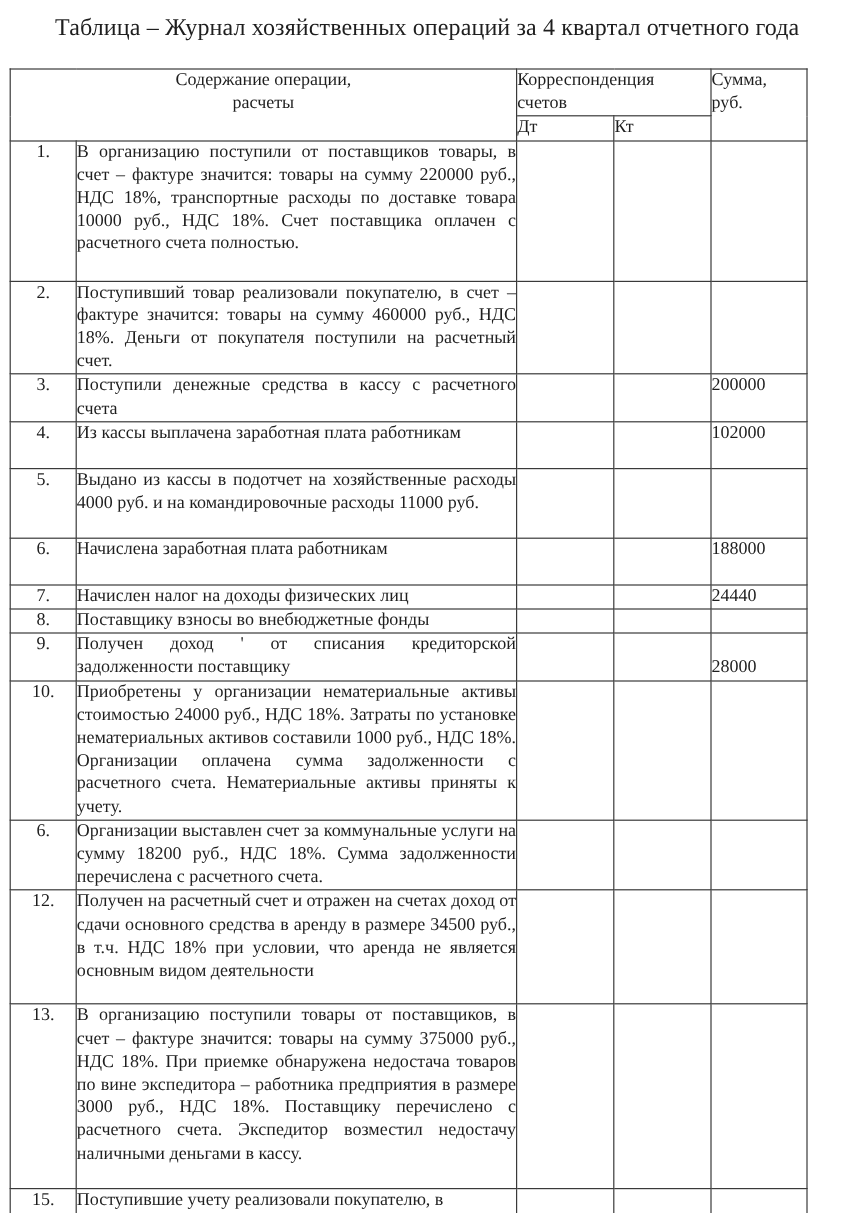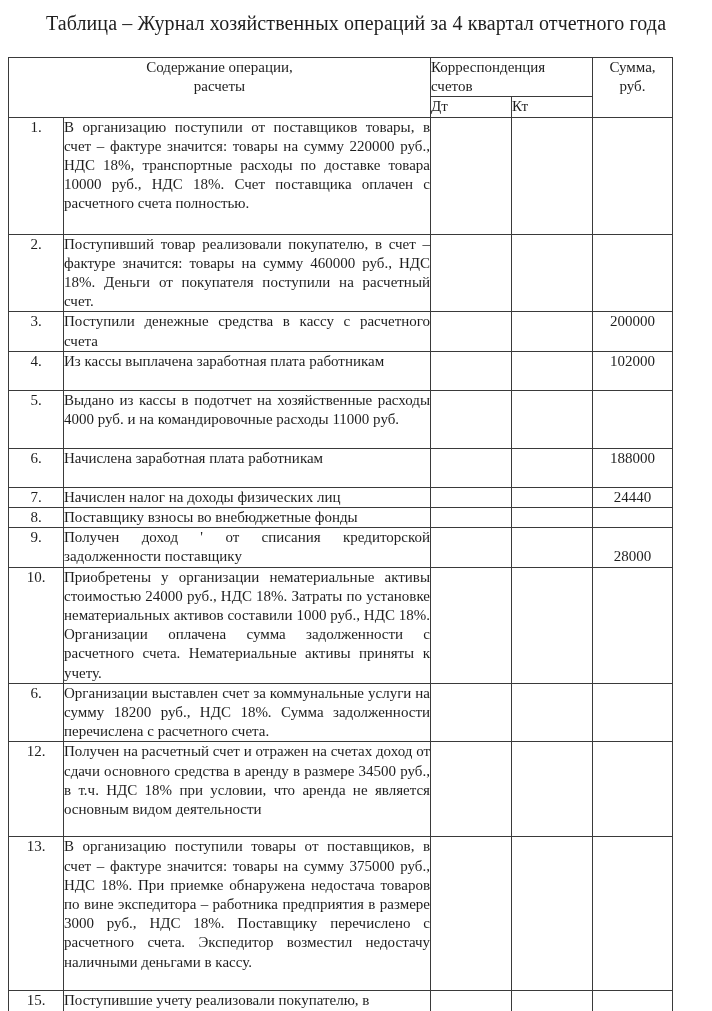--- a/index.html
+++ b/index.html
@@ -22,27 +22,27 @@
     padding: 0; vertical-align: top; font-weight: normal;
     font-size: 15px; line-height: 19.2px;
   }
   col.c-num { width: 55px; }
   col.c-text { width: 367px; }
   col.c-dt { width: 81px; }
   col.c-kt { width: 81px; }
   col.c-sum { width: 80px; }
   th.h-content { text-align: center; padding-top: 2px; height: 38px; }
   th.h-corr { text-align: left; height: 36px; padding-top: 1px; line-height: 19px; }
-  th.h-sum { text-align: center; padding-top: 1px; line-height: 19px; }
+  th.h-sum { text-align: left; padding-top: 1px; line-height: 19px; }
   th.h-sub { text-align: left; height: 18px; line-height: 18px; }
   td.num { text-align: center; }
   td.text {
     text-align: justify; text-align-last: left; padding: 0 6px 0 0;
   }
-  td.sum { text-align: center; padding-right: 12px; }
+  td.sum { text-align: left; padding-right: 12px; }
   td.sum.bottom { vertical-align: bottom; }
 </style>
 </head>
 <body>
 
 <div class="title">Таблица – Журнал хозяйственных операций за 4 квартал отчетного года</div>
 
 <table class="journal">
   <colgroup>
     <col class="c-num">

